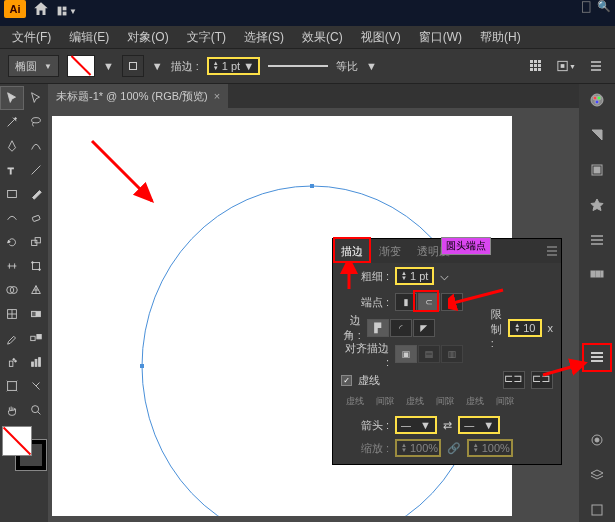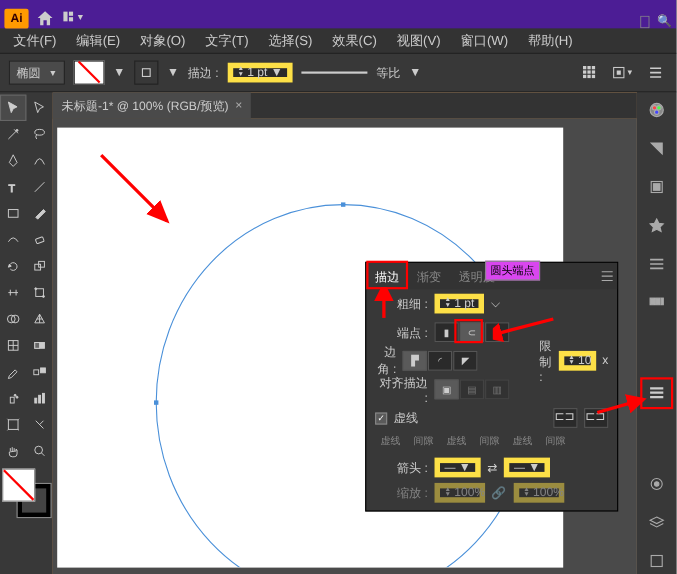--- a/index.html
+++ b/index.html
@@ -1,17 +1,17 @@
 <!DOCTYPE html>
 <html><head>
 <meta charset="utf-8">
 <style>
 *{box-sizing:border-box;margin:0;padding:0;font-family:"Microsoft YaHei",sans-serif;font-size:11px;color:#ccc;user-select:none}
 body{background:#333;width:615px;height:522px;overflow:hidden;position:relative}
-.topbar{height:26px;background:#4c1d95;display:flex;align-items:flex-end;padding:0 4px;gap:6px}
+.topbar{height:26px;background:#0f172a;display:flex;align-items:flex-start;padding:0 4px;gap:6px}
 .ai-logo{width:22px;height:18px;background:#ff9a00;border-radius:2px;display:flex;align-items:center;justify-content:center;color:#300;font-weight:bold;font-size:11px}
 .home-icon{width:18px;height:18px;fill:#ccc}
 .search-box{margin-left:auto;display:flex;align-items:center;gap:4px;color:#888;font-size:11px}
 .search-box input{background:transparent;border:none;color:#888;width:110px;padding:2px 4px}
 .menubar{height:22px;background:#333;display:flex;align-items:center;padding:0 4px;gap:2px}
 .menubar span{padding:2px 8px;font-size:12px}
 .optbar{height:36px;background:#383838;display:flex;align-items:center;padding:0 8px;gap:8px;border-top:1px solid #222;border-bottom:1px solid #222}
 .optlabel{font-size:11px;color:#ccc}
 .dd{background:#4a4a4a;border:1px solid #222;height:22px;display:flex;align-items:center;padding:0 6px;gap:7px;font-size:11px}
 .dd .chev{font-size:8px}
@@ -48,21 +48,21 @@
 .stroke-panel{position:absolute;top:238px;left:332px;width:230px;background:#383838;border:1px solid #000;z-index:50}
 .sp-tabs{height:24px;display:flex;align-items:center;background:#333;position:relative}
 .sp-tab{padding:0 8px;height:24px;display:flex;align-items:center;font-size:11px;color:#888}
 .sp-tab.active{color:#fff;background:#383838}
 .hl-box{border:2px solid red;position:absolute}
 .sp-row{display:flex;align-items:center;height:26px;padding:0 8px;gap:6px;font-size:11px;color:#aaa}
 .sp-label{width:48px;text-align:right;font-size:11px}
 .btn3{display:flex;gap:1px}
 .btn3 .b{width:22px;height:18px;background:#2a2a2a;border:1px solid #555;display:flex;align-items:center;justify-content:center;font-size:9px}
 .btn3 .b.sel{background:#5a5a5a}
-.numfield{background:#2a2a2a;border:5px solid #fde047;height:18px;display:flex;align-items:center;padding:0 4px;gap:3px;font-size:10px}
+.numfield{background:#2a2a2a;border:2px solid #fde047;height:18px;display:flex;align-items:center;padding:0 4px;gap:3px;font-size:10px}
 .numfield .ud{display:flex;flex-direction:column;font-size:6px;line-height:5px}
 .chk{width:11px;height:11px;background:#5a5a5a;border:1px solid #888;display:flex;align-items:center;justify-content:center;font-size:8px;color:#fff}
 .dash-row{display:flex;gap:2px;padding:0 8px;margin-top:2px}
 .dash-col{width:28px;text-align:center;font-size:9px;color:#888}
 .dash-inp{width:28px;height:16px;background:#2a2a2a;border:1px solid #555;font-size:9px;text-align:center;color:#ccc}
 .tooltip{position:absolute;background:#d946ef;color:#000;border:1px solid #888;padding:1px 4px;font-size:10px}
 .arrow-r{position:absolute;width:60px;height:30px;pointer-events:none}
 </style>
 </head>
 <body>

